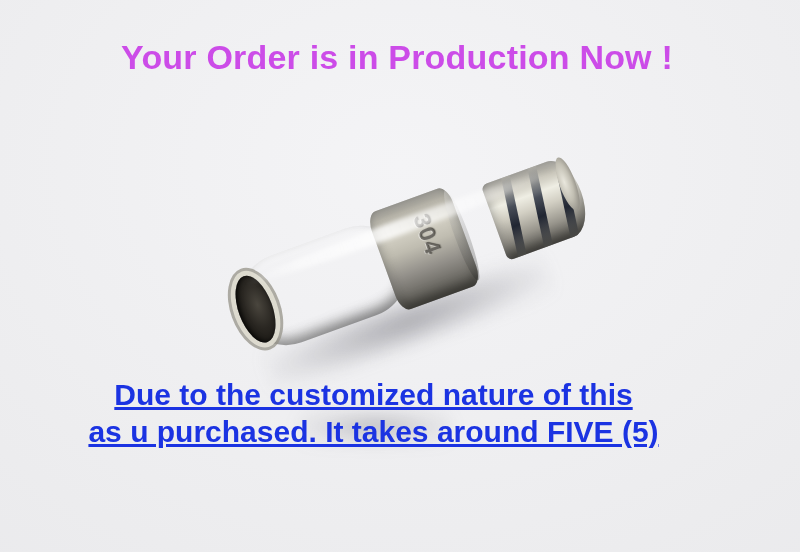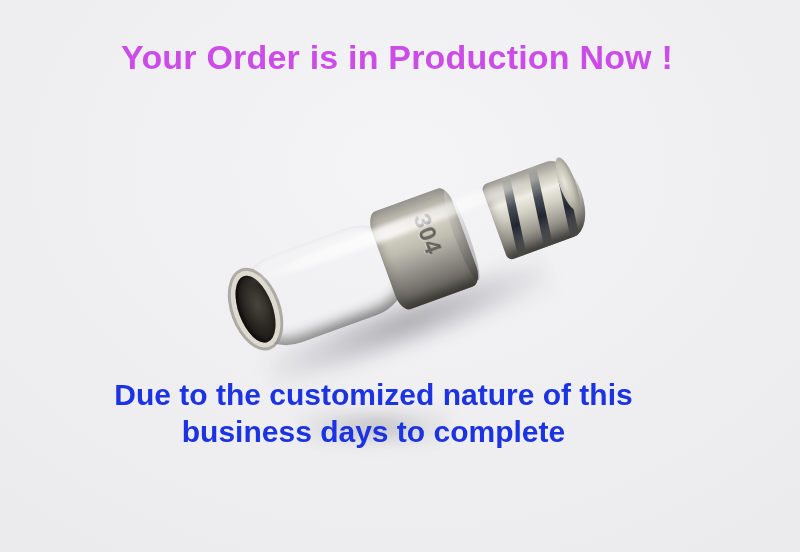--- a/index.html
+++ b/index.html
@@ -261,20 +261,21 @@
     position: absolute;
     left: 0;
     top: 376px;
     width: 747px;
     text-align: center;
     color: #1b33e2;
     font-size: 30px;
     font-weight: bold;
     line-height: 37px;
     font-family: "Liberation Sans", sans-serif;
+    text-decoration: underline;
   }
   .notice div { white-space: nowrap; }
 </style>
 </head>
 <body>
 
 <div class="page">
 
   <div class="headline">Your Order is in Production Now !</div>
 
@@ -302,16 +303,16 @@
         </div>
         <div class="barb-tip"></div>
 
         <div class="highlight"></div>
       </div>
     </div>
   </div>
 
   <div class="notice">
     <div>Due to the customized nature of this</div>
-    <div>business days to complete</div>
+    <div>as u purchased. It takes around FIVE (5)</div>
   </div>
 
 </div>
 
 </body></html>

